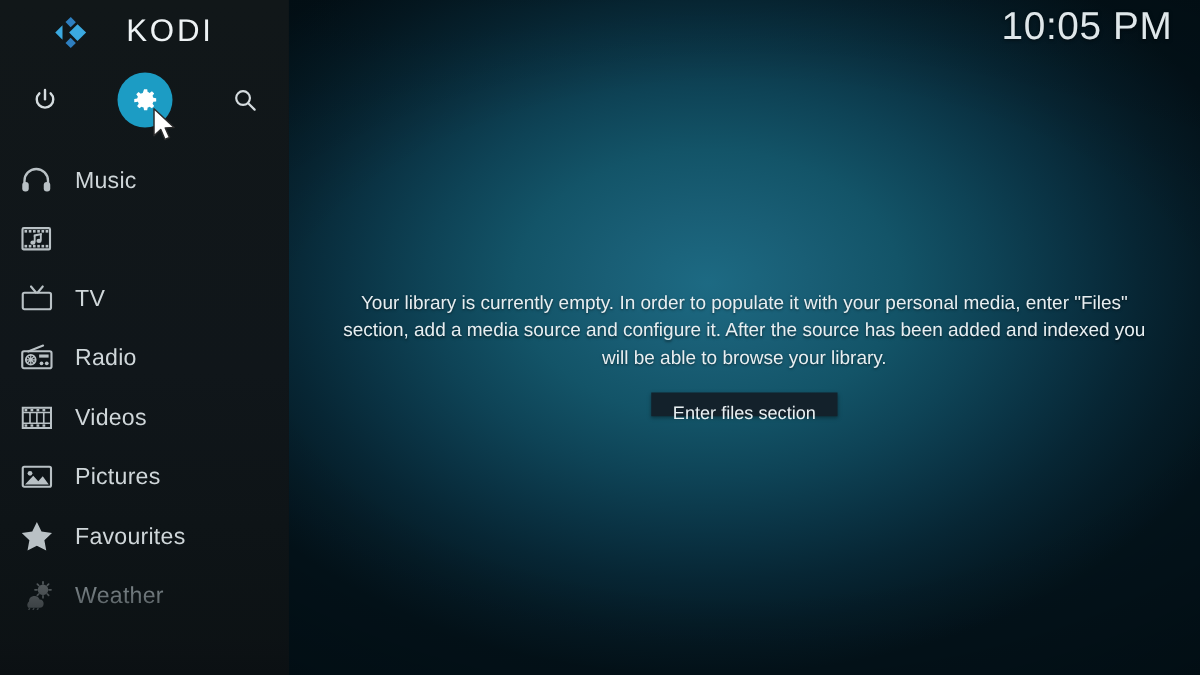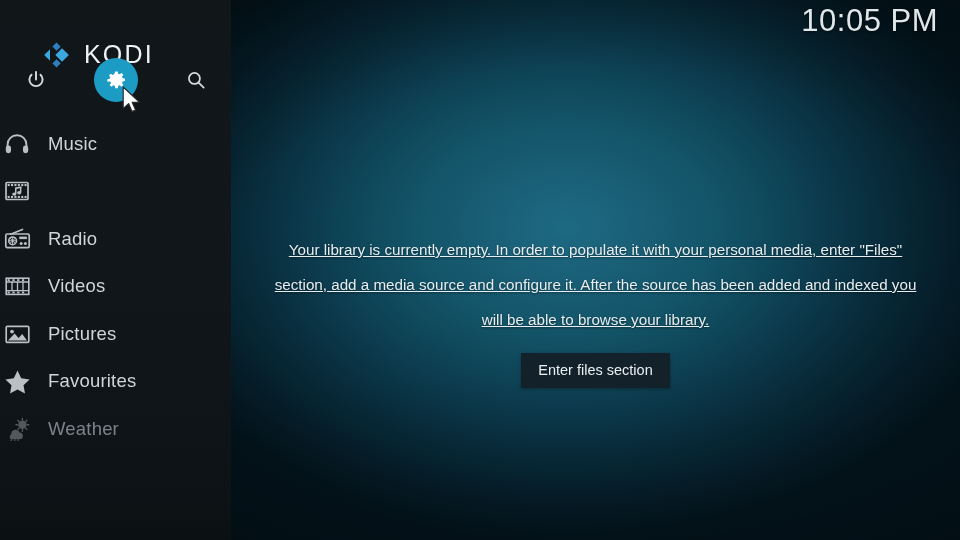--- a/index.html
+++ b/index.html
@@ -41,51 +41,50 @@
     color:#dfe7ea; z-index:4;
     text-shadow:0 1px 3px rgba(0,0,0,.55);
   }
 
   #center {
     position:absolute; left:0; right:0; top:232px;
     z-index:3; text-align:center;
   }
   #empty-msg {
     width:660px; margin:0 auto;
-    font-size:15.2px; line-height:35px; color:#e7eef1;
+    font-size:15.2px; line-height:22px; color:#e7eef1;
     text-shadow:0 1px 2px rgba(0,0,0,.5);
-    text-decoration:underline;
   }
   #btn-row {
     margin-top:16px; display:flex; justify-content:center; gap:16px;
   }
   .kbtn {
     background:#13212b;
     border:none; outline:none;
     color:#e9f0f3;
     font-family:"Liberation Sans", sans-serif;
     font-size:14.5px; font-weight:400;
-    padding:0 17px; height:35px; line-height:35px;
+    padding:0 17px; height:19px; line-height:35px;
     white-space:nowrap; cursor:pointer;
     box-shadow:0 1px 3px rgba(0,0,0,.35);
   }
 
   
   #sidebar {
     position:absolute; left:0; top:0; width:231px; height:540px;
     background:linear-gradient(to bottom,#111719 0%,#10161a 55%,#0c1214 100%);
     overflow:hidden;
   }
   #sidebar::after{
     content:""; position:absolute; left:0; right:0; bottom:0; height:72px;
     background:linear-gradient(to bottom, rgba(16,22,26,0) 0%, rgba(13,18,21,.72) 58%, rgba(11,16,19,.95) 100%);
     pointer-events:none; z-index:5;
   }
 
-  #brand { position:absolute; left:42px; top:11px; display:flex; align-items:center; gap:12px;margin-top:29px; }
+  #brand { position:absolute; left:42px; top:11px; display:flex; align-items:center; gap:29px; }
   #brand-text {
     font-size:25px; font-weight:300; letter-spacing:2.2px; color:#eef3f5;
   }
 
   #quickbar {
     position:absolute; left:0; top:56px; width:231px; height:48px;
   }
   .qicon {
     position:absolute; width:44px; height:44px;
     display:flex; align-items:center; justify-content:center;
@@ -96,21 +95,21 @@
   #q-search { left:174px; top:2px; }
   #gear-circle {
     width:44px; height:44px; border-radius:50%;
     background:#1c9cc4;
     display:flex; align-items:center; justify-content:center;
   }
 
   #menu { position:absolute; left:0; top:120px; width:231px; }
   .mi {
     height:47.5px; display:flex; align-items:center;
-    cursor:pointer;
+    padding-left:12px; cursor:pointer;
   }
   .mi-ico {
     width:34px; height:30px; flex:0 0 34px;
     display:flex; align-items:center; justify-content:center;
     margin-right:14px;
   }
   .mi-lbl { font-size:18.5px; font-weight:300; color:#cfd6d9; letter-spacing:.2px; }
   .mi.dim .mi-lbl { color:#7b8488; }
   .mi.dim .mi-ico { opacity:.55; }
 
@@ -219,20 +218,30 @@
               <path d="M11.0 8.6 L17.4 7.3 V9.0 L11.0 10.3 Z"></path>
               <rect x="11.0" y="9.4" width="1.5" height="5.4"></rect>
               <rect x="15.9" y="8.0" width="1.5" height="5.4"></rect>
               <ellipse cx="10.3" cy="15.1" rx="2.1" ry="1.7"></ellipse>
               <ellipse cx="15.2" cy="13.7" rx="2.1" ry="1.7"></ellipse>
             </g>
           </svg>
         </span>
       </div>
 
+      <div class="mi">
+        <span class="mi-ico">
+          <svg width="27" height="24" viewBox="0 0 27 24" fill="none" stroke="#b9c1c5" stroke-width="1.7">
+            <rect x="2.2" y="7.2" width="22.6" height="13.2" rx="1.4"></rect>
+            <path d="M8.8 2.2 L12.8 7.0" stroke-linecap="round"></path>
+            <path d="M18.2 2.2 L14.2 7.0" stroke-linecap="round"></path>
+          </svg>
+        </span>
+        <span class="mi-lbl">TV</span>
+      </div>
 
       <div class="mi">
         <span class="mi-ico">
           <svg width="27" height="24" viewBox="0 0 27 24">
             <path d="M6.5 7.2 L18.5 2.4" stroke="#b9c1c5" stroke-width="1.6" stroke-linecap="round" fill="none"></path>
             <rect x="1.8" y="7.0" width="23.4" height="13.6" rx="1.4" fill="none" stroke="#b9c1c5" stroke-width="1.7"></rect>
             <circle cx="8.6" cy="13.8" r="3.9" fill="none" stroke="#b9c1c5" stroke-width="1.5"></circle>
             <path d="M4.7 13.8 H12.5 M8.6 9.9 V17.7 M5.8 11.0 L11.4 16.6 M11.4 11.0 L5.8 16.6" stroke="#b9c1c5" stroke-width="1" fill="none"></path>
             <rect x="15.3" y="9.6" width="7.6" height="2.5" fill="#b9c1c5"></rect>
             <circle cx="17.2" cy="16.6" r="1.5" fill="#b9c1c5"></circle>

